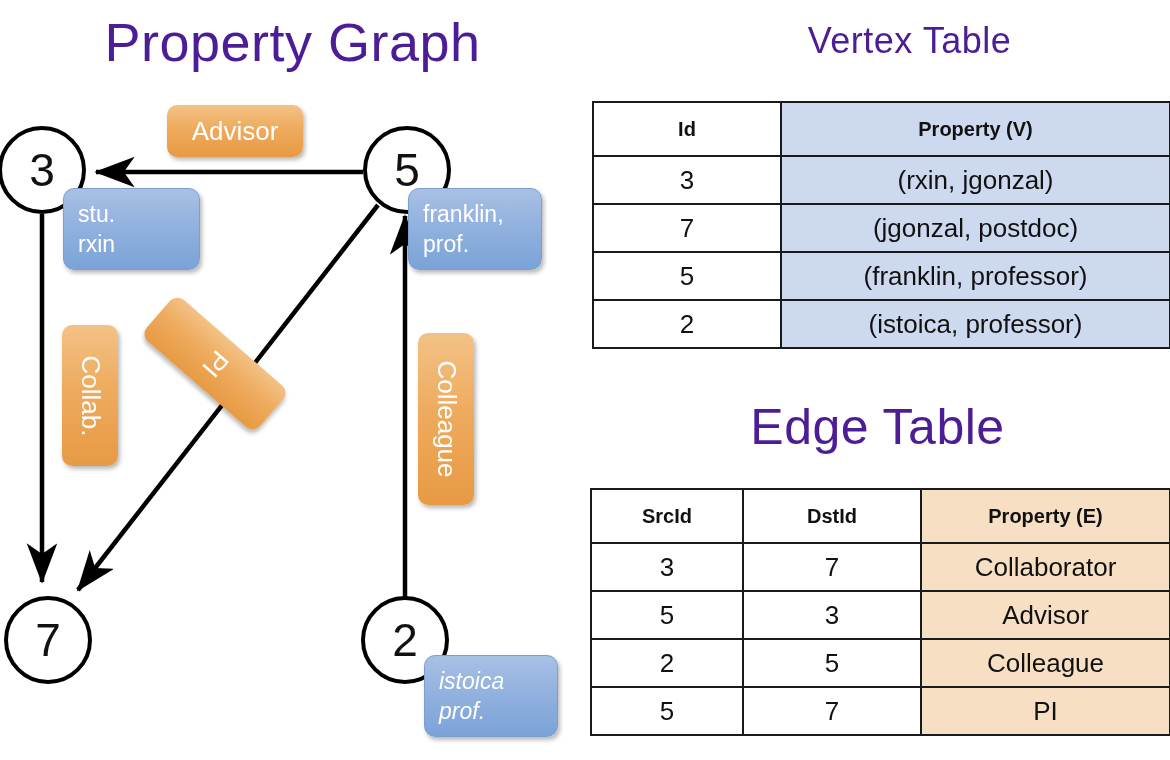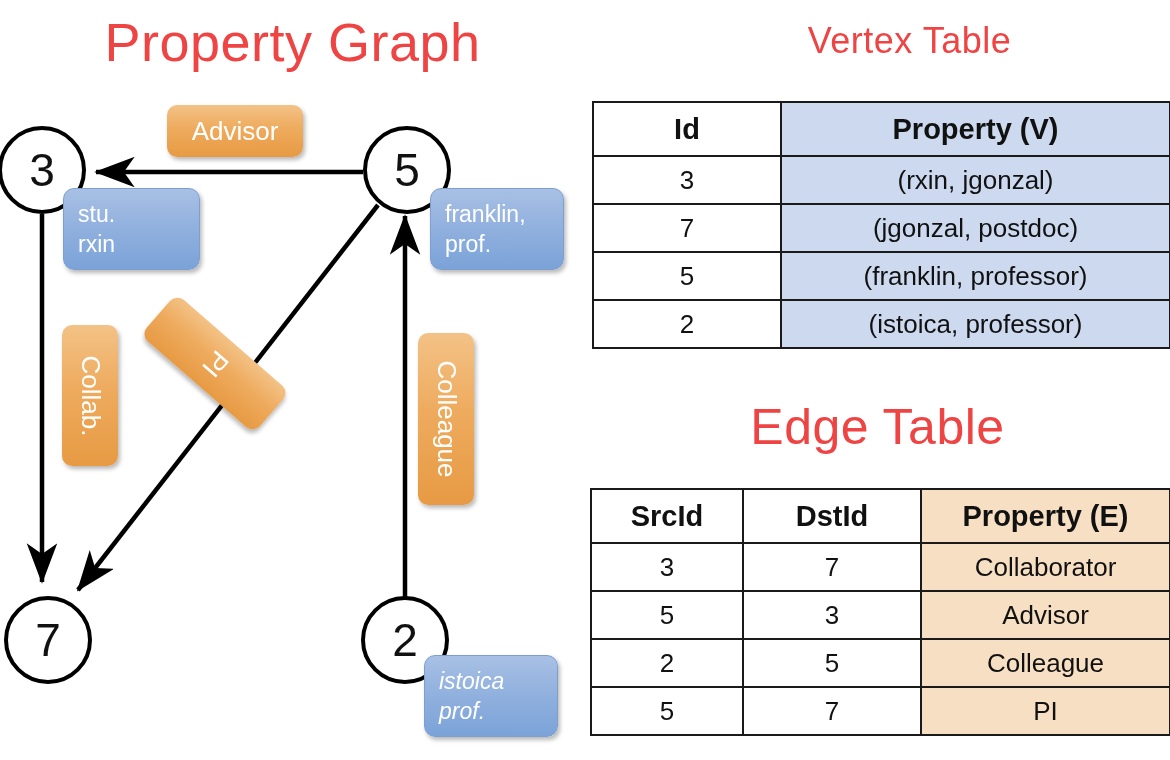--- a/index.html
+++ b/index.html
@@ -15,21 +15,21 @@
     font-family: "Liberation Sans", sans-serif;
     color: #000000;
   }
 
   
   .title {
     position: absolute;
     font-family: "Liberation Sans", sans-serif;
     font-weight: 300;
     letter-spacing: 0.5px;
-    color: #ef4444;
+    color: #4c1d95;
     white-space: nowrap;
     text-align: center;
   }
   #title-property-graph {
     left: 0; top: 12px; width: 585px;
     font-size: 54px; line-height: 60px;
   }
   #title-vertex-table {
     left: 617px; top: 12px; width: 585px;
     font-size: 36px; line-height: 58px;
@@ -141,21 +141,21 @@
     text-align: center;
     font-weight: 300;
     font-size: 26px;
     color: #111111;
     padding: 0;
     height: 46px;
     white-space: nowrap;
   }
   .data-table th {
     font-weight: bold;
-    font-size: 29px;
+    font-size: 20px;
     height: 52px;
   }
   .cell-plain { background: #ffffff; }
   .cell-blue  { background: #ccd9ef; }
   .cell-peach { background: #f7dfc4; }
 
   #vertex-table { left: 592px; top: 101px; width: 577px; }
   #edge-table   { left: 590px; top: 488px; width: 579px; }
 </style>
 </head>
@@ -196,21 +196,21 @@
   </div>
   <div class="vertex-node" style="left:361px; top:596px;">
     <span>2</span>
   </div>
 
   <div class="prop-box" style="left:63px; top:188px; width:137px; height:82px;">
     <div>stu.</div>
     <div>rxin</div>
   </div>
 
-  <div class="prop-box" style="left:430px; top:188px; width:134px; height:82px;">
+  <div class="prop-box" style="left:408px; top:188px; width:134px; height:82px;">
     <div>franklin,</div>
     <div>prof.</div>
   </div>
 
 
   <div class="prop-box" style="left:424px; top:655px; width:134px; height:82px;font-style:italic;">
     <div>istoica</div>
     <div>prof.</div>
   </div>
 

